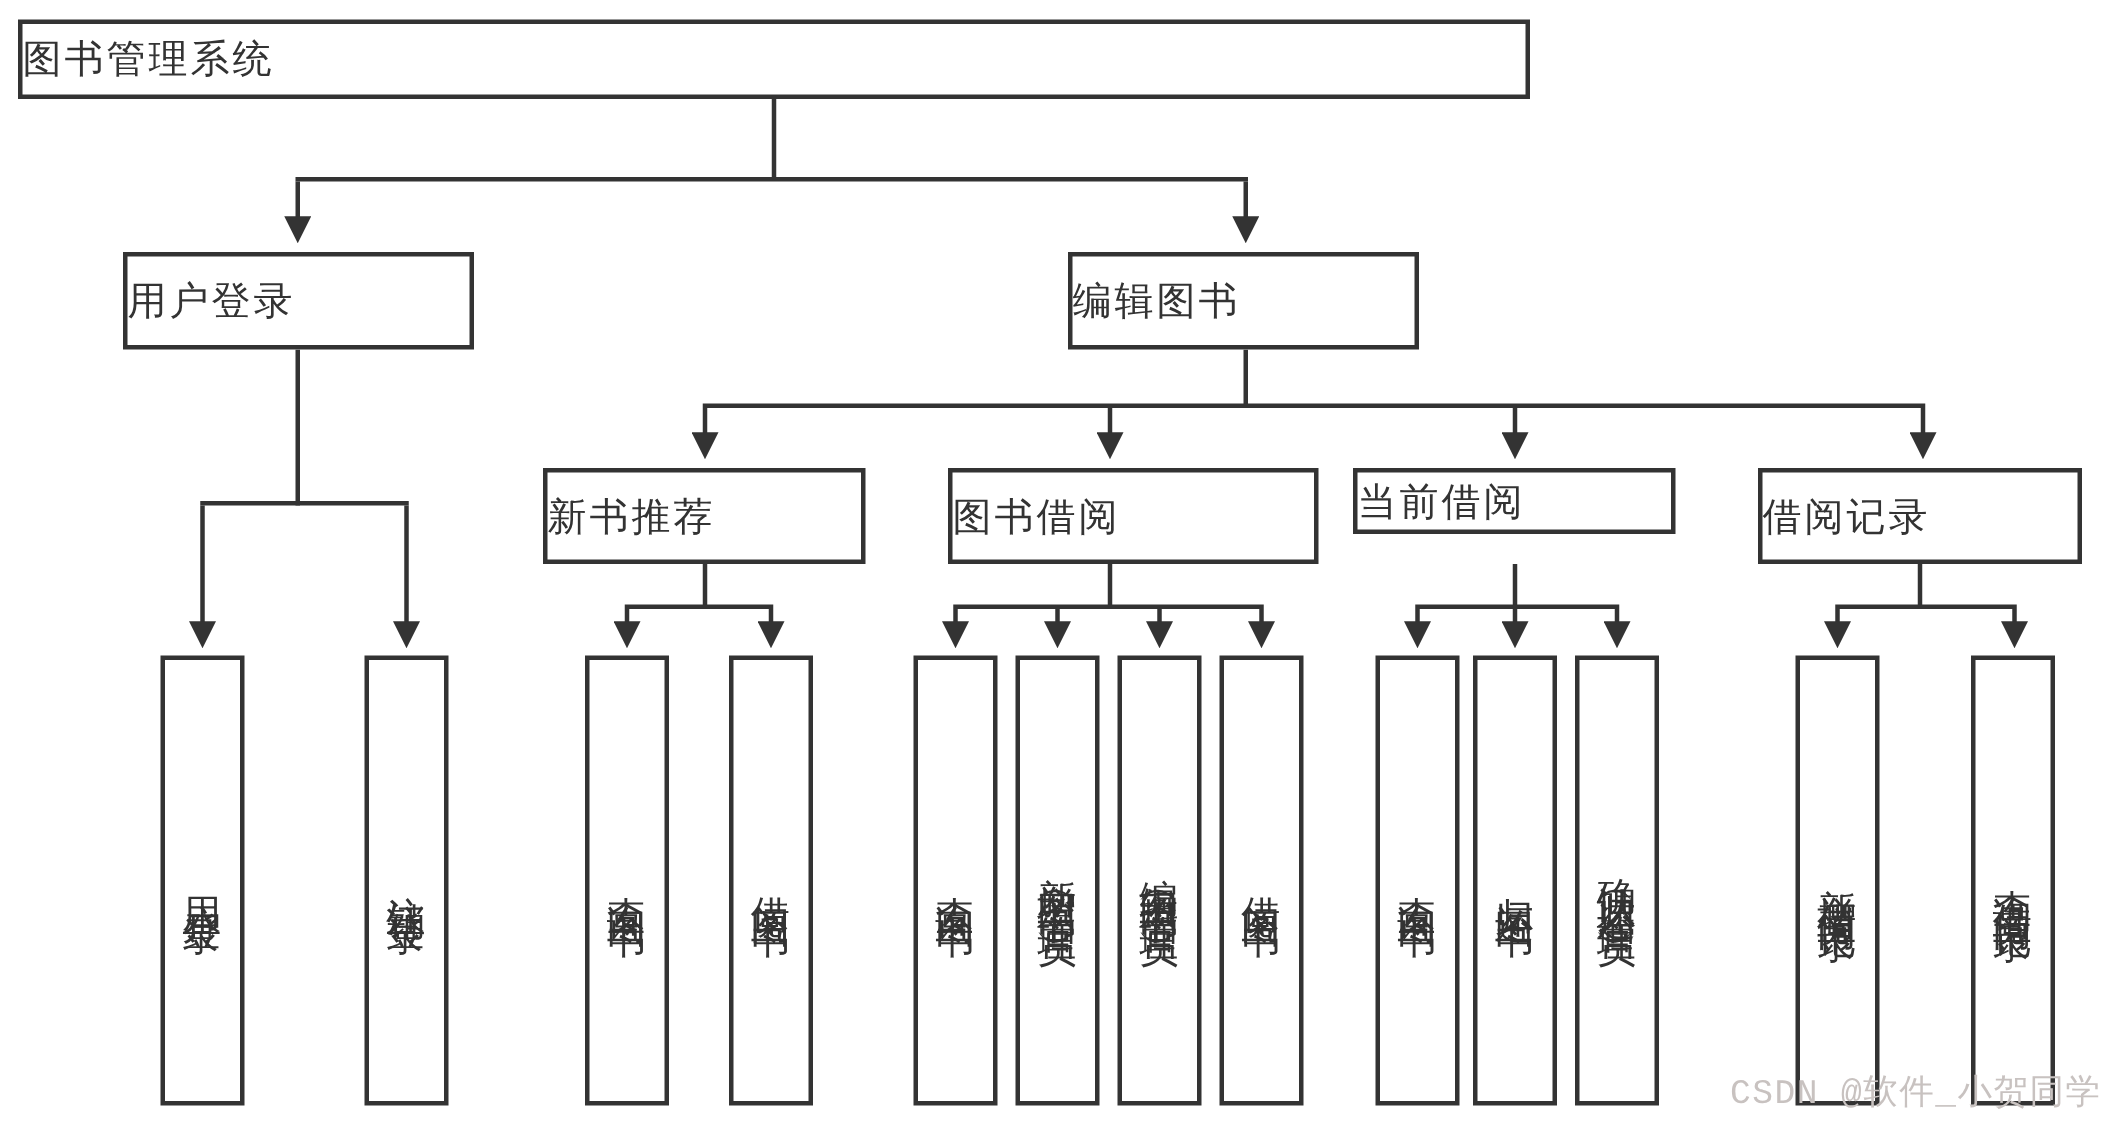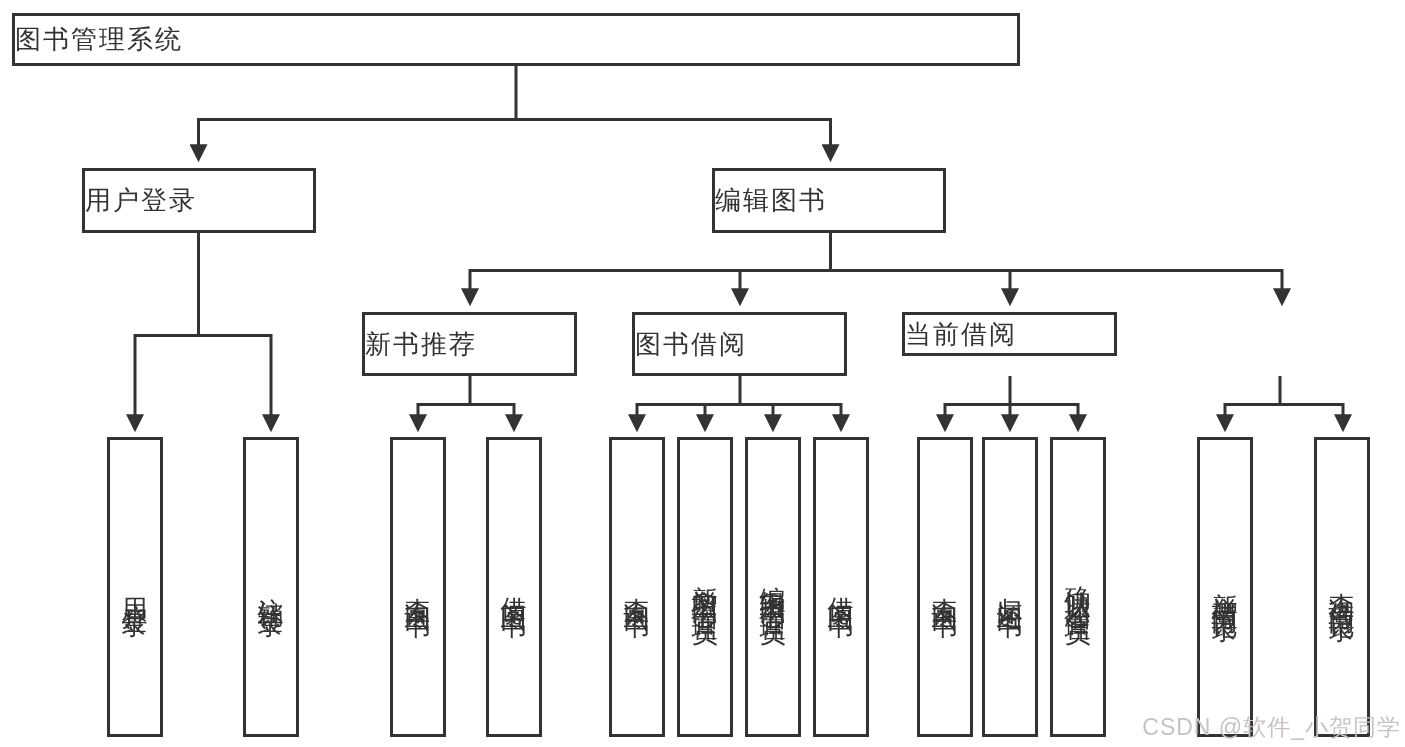--- a/index.html
+++ b/index.html
@@ -8,21 +8,21 @@
   #wires{position:absolute;left:0;top:0;width:1405px;height:747px;}
   .hbox{position:absolute;box-sizing:border-box;border:3px solid #333;background:#fff;
         display:flex;align-items:center;justify-content:flex-start;
         font-size:26px;letter-spacing:2px;color:#333;}
   .vbox{position:absolute;box-sizing:border-box;border:3px solid #333;background:#fff;
         top:437px;width:56px;height:300px;
         writing-mode:vertical-rl;text-orientation:mixed;
         display:flex;align-items:center;justify-content:center;
         font-size:26px;letter-spacing:5px;line-height:1;color:#333;}
   .wm{position:absolute;right:4px;bottom:4px;font-size:23px;letter-spacing:1px;
-      color:#c8c2c0;white-space:nowrap;z-index:5;}
+      color:#c8c2c0;white-space:nowrap;z-index:5;font-family:Liberation Mono, monospace;}
 </style>
 </head>
 <body>
 
 <div id="stage">
 
   <svg id="wires" viewBox="0 0 1405 747" xmlns="http://www.w3.org/2000/svg">
     <defs>
       <marker id="arr" viewBox="0 0 10 10" refX="6" refY="5" markerWidth="6" markerHeight="6" orient="auto-start-reverse">
         <path d="M0 0 L10 5 L0 10 z" fill="#333"></path>
@@ -78,25 +78,28 @@
   <div class="hbox" style="left:82px;top:168px;width:234px;height:65px">
     <span>用户登录</span>
   </div>
   <div class="hbox" style="left:712px;top:168px;width:234px;height:65px">
     <span>编辑图书</span>
   </div>
 
   <div class="hbox" style="left:362px;top:312px;width:215px;height:64px">
     <span>新书推荐</span>
   </div>
-  <div class="hbox" style="left:632px;top:312px;width:215px;height:64px">
+  <div class="hbox" style="left:632px;top:312px;width:247px;height:64px">
     <span>图书借阅</span>
   </div>
   <div class="hbox" style="left:902px;top:312px;width:215px;height:44px">
     <span>当前借阅</span>
+  </div>
+  <div class="hbox" style="left:1172px;top:312px;width:216px;height:64px">
+    <span>借阅记录</span>
   </div>
 
   <div class="vbox" style="left:107px">
     <span>用户登录</span>
   </div>
   <div class="vbox" style="left:243px">
     <span>注销登录</span>
   </div>
 
   <div class="vbox" style="left:390px">

